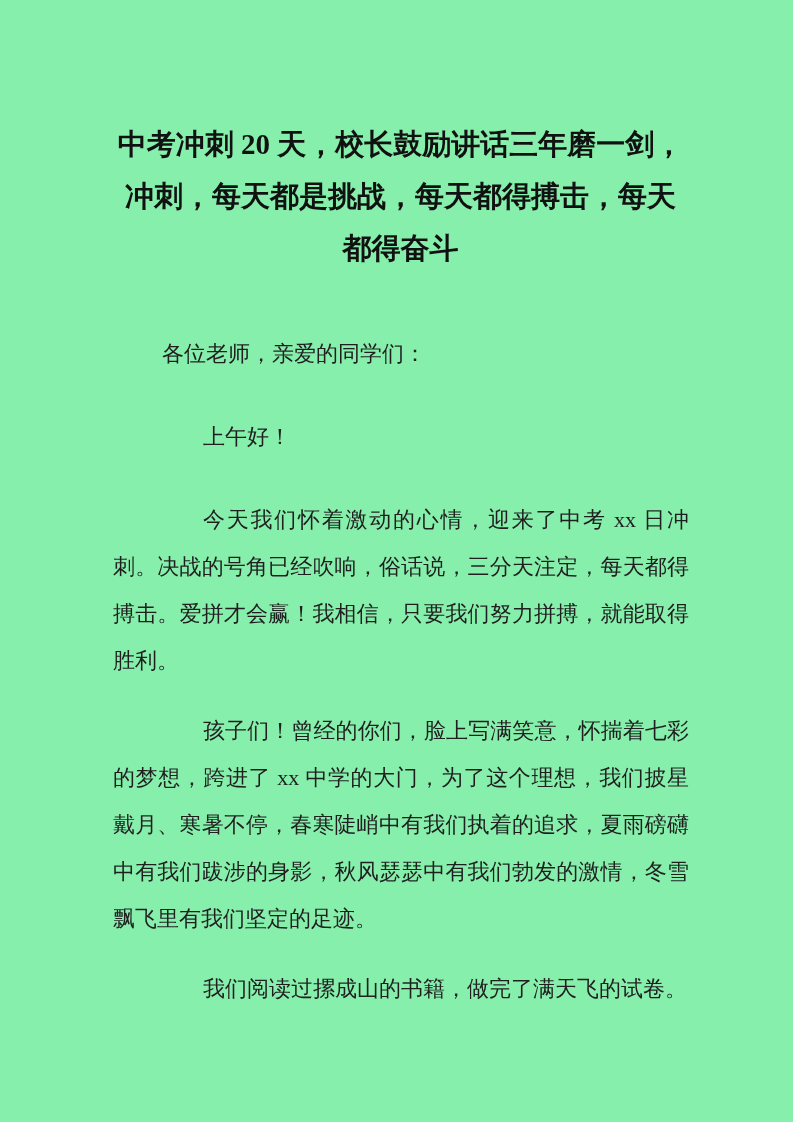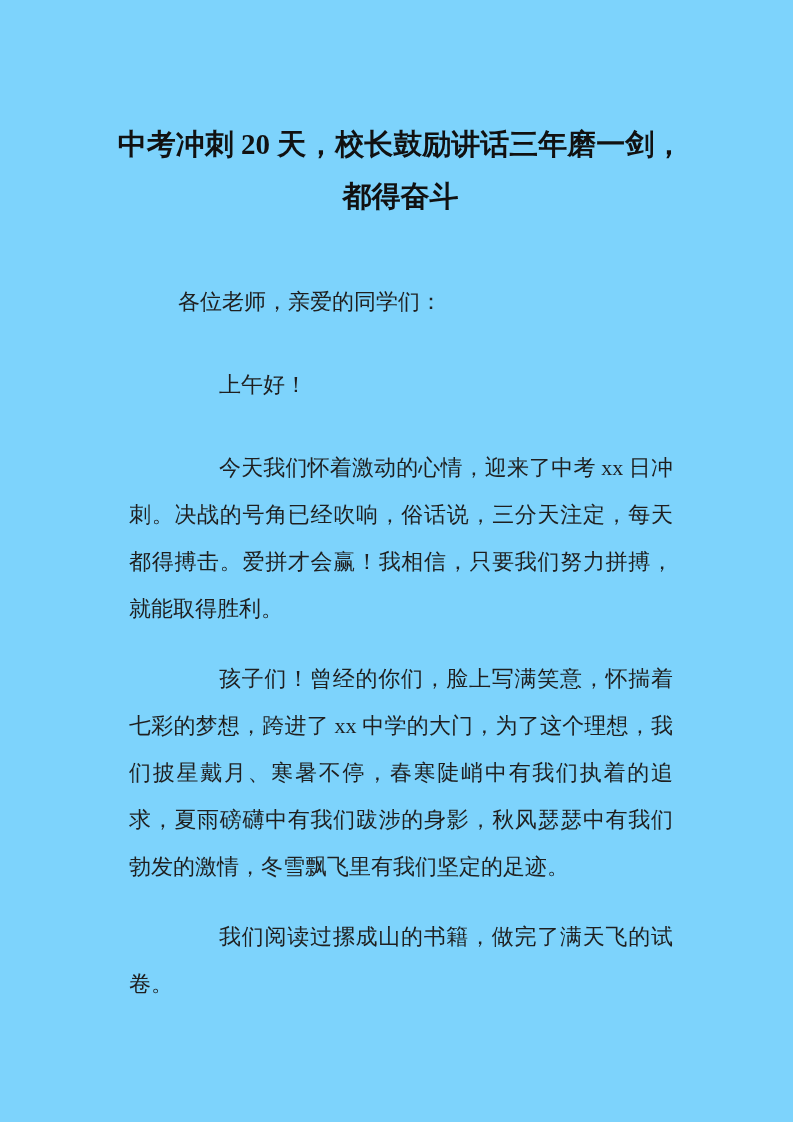--- a/index.html
+++ b/index.html
@@ -5,21 +5,21 @@
     * { margin: 0; padding: 0; box-sizing: border-box; }
     html, body {
       width: 793px;
       background: #ffffff;
       font-family: "Liberation Serif", "DejaVu Serif", serif;
     }
     .page {
       position: relative;
       width: 793px;
       height: 1122px;
-      background: #7dd3fc;
+      background: #86efac;
       color: #1a1a1a;
       overflow: hidden;
     }
     .doc-title {
       margin-top: 118px;
       margin-bottom: 56px;
       padding: 0 105px 0 113px;
       font-size: 29px;
       font-weight: bold;
       line-height: 52px;
@@ -29,33 +29,34 @@
     .doc-title .title-line {
       white-space: nowrap;
     }
     .doc-body {
       padding: 0 104px 0 113px;
       font-size: 22px;
       line-height: 47px;
       text-align: justify;
       color: #1f1f1f;
     }
-    .para { margin: 16px; }
+    .para { margin: 0; }
     .indent-2 { text-indent: 49px; }
     .indent-4 { text-indent: 90px; }
     .mb-lg { margin-bottom: 36px; }
     .mb-sm { margin-bottom: 23px; }
   </style>
 </head>
 <body>
 
 <div class="page">
 
   <div class="doc-title">
     <div class="title-line">中考冲刺 20 天，校长鼓励讲话三年磨一剑，</div>
+    <div class="title-line">冲刺，每天都是挑战，每天都得搏击，每天</div>
     <div class="title-line">都得奋斗</div>
   </div>
 
   <div class="doc-body">
     <p class="para indent-2 mb-lg">各位老师，亲爱的同学们：</p>
     <p class="para indent-4 mb-lg">上午好！</p>
     <p class="para indent-4 mb-sm">今天我们怀着激动的心情，迎来了中考 xx 日冲刺。决战的号角已经吹响，俗话说，三分天注定，每天都得搏击。爱拼才会赢！我相信，只要我们努力拼搏，就能取得胜利。</p>
     <p class="para indent-4 mb-sm">孩子们！曾经的你们，脸上写满笑意，怀揣着七彩的梦想，跨进了 xx 中学的大门，为了这个理想，我们披星戴月、寒暑不停，春寒陡峭中有我们执着的追求，夏雨磅礴中有我们跋涉的身影，秋风瑟瑟中有我们勃发的激情，冬雪飘飞里有我们坚定的足迹。</p>
     <p class="para indent-4">我们阅读过摞成山的书籍，做完了满天飞的试卷。</p>
   </div>

